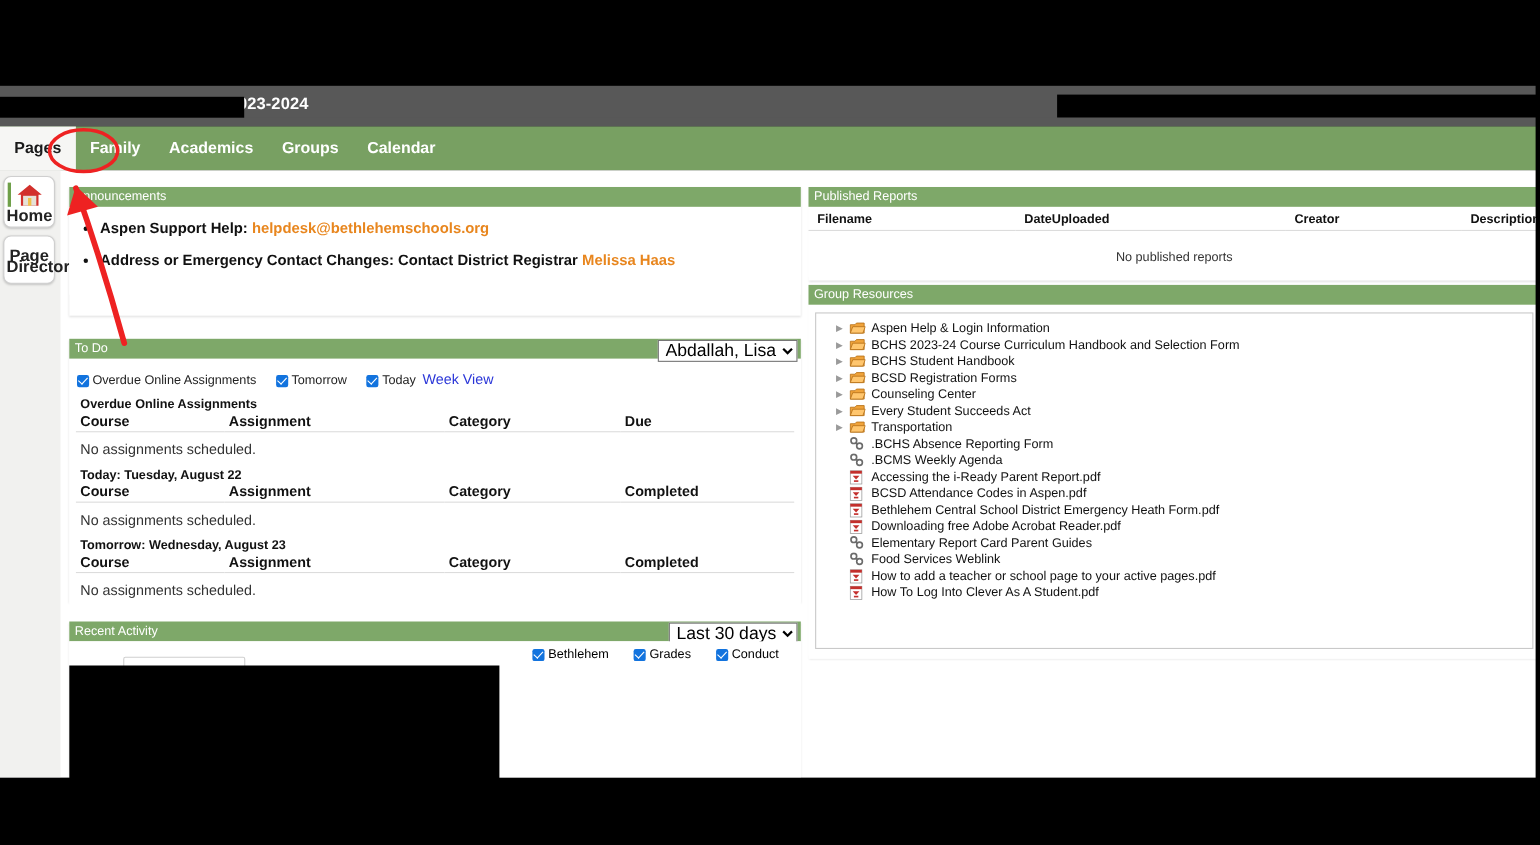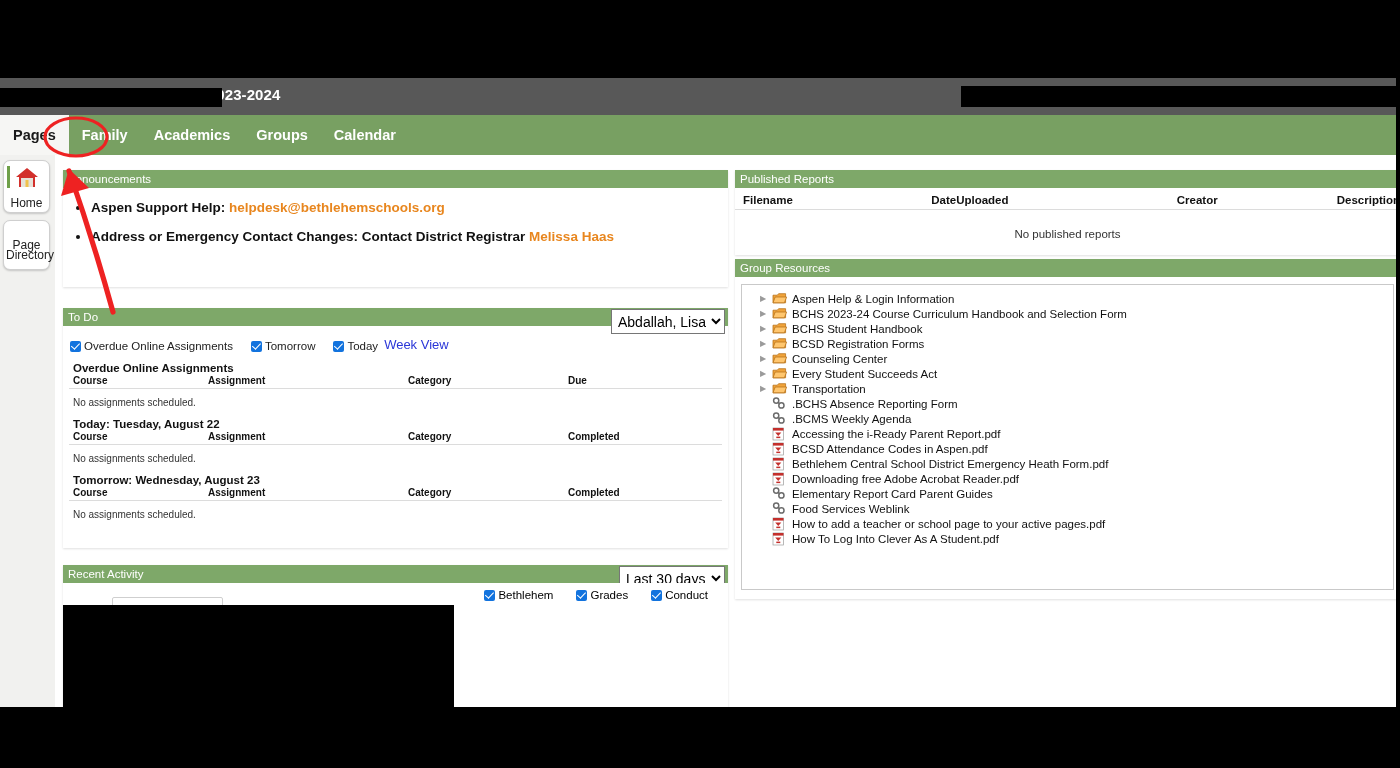--- a/index.html
+++ b/index.html
@@ -61,36 +61,36 @@
     box-shadow:0 1px 2px rgba(0,0,0,0.18);
     text-align:center;
     margin-bottom:7px;
     padding:5px 2px 4px 2px;
     cursor:pointer;
   }
   .rail-btn .accent {
     position:absolute; left:3px; top:5px; width:3px; height:22px; background:#6fa04a;
   }
   .rail-btn .label {
-    font-size:12px; font-weight:normal; color:#222; line-height:10px; margin-top:8px;
+    font-size:15px; font-weight:bold; color:#222; line-height:10px; margin-top:2px;
   }
   .home-glyph { display:block; margin:0 auto; width:26px; height:24px; }
 
   
   .panel { position:absolute; background:#fff; }
   .panel-head {
     background:#7ea869; height:18px; line-height:18px;
     color:#ffffff; font-size:11.5px; padding-left:5px;
     position:relative;
   }
   .panel-body { background:#ffffff; }
 
   .panel-head select {
-    position:absolute; right:3px; top:1px; height:25px;
-    font-family:"Liberation Sans", sans-serif; font-size:14px;
+    position:absolute; right:3px; top:1px; height:20px;
+    font-family:"Liberation Sans", sans-serif; font-size:16px;
     border:1px solid #767676; background:#fff; color:#000;
     padding:0 2px;
   }
 
   
   #announcements { left:63px; top:170px; width:665px; height:117px; box-shadow:0 1px 2px rgba(0,0,0,0.12); }
   .ann-body { padding:12px 0 10px 0; font-size:13.5px; }
   .ann-list { margin:0; padding:0 0 0 28px; list-style:disc; }
   .ann-list li { font-weight:bold; color:#111; margin-bottom:13px; line-height:16px; }
   .ann-plain { font-weight:bold; color:#111; margin:0 0 4px 36px; line-height:16px; }
@@ -105,21 +105,21 @@
     width:11px; height:11px; background:#1273de; border-radius:2px;
     position:relative; display:inline-block; flex:0 0 auto;
   }
   .cbx::after {
     content:""; position:absolute; left:3px; top:0.5px; width:3.5px; height:7px;
     border:solid #fff; border-width:0 1.7px 1.7px 0; transform:rotate(43deg);
   }
   .weekview { color:#2a36d8; font-size:13px; align-self:flex-start; margin-left:-12px; margin-top:-3px; }
 
   .sect-title { font-weight:bold; font-size:11.5px; color:#111; margin:0 0 1px 4px; }
-  table.todo-tbl { width:100%; border-collapse:collapse; font-size:10px; }
+  table.todo-tbl { width:100%; border-collapse:collapse; font-size:13px; }
   table.todo-tbl th {
     text-align:left; font-weight:bold; color:#111; padding:0 0 2px 4px;
     border-bottom:1px solid #dcdcdc;
   }
   table.todo-tbl td { padding:8px 0 10px 4px; color:#333; }
   .col-c { width:135px; } .col-a { width:200px; } .col-cat { width:160px; }
 
   
   #recent { left:63px; top:565px; width:665px; height:145px; box-shadow:0 1px 2px rgba(0,0,0,0.12); }
   .ra-body { position:relative; height:127px; }

